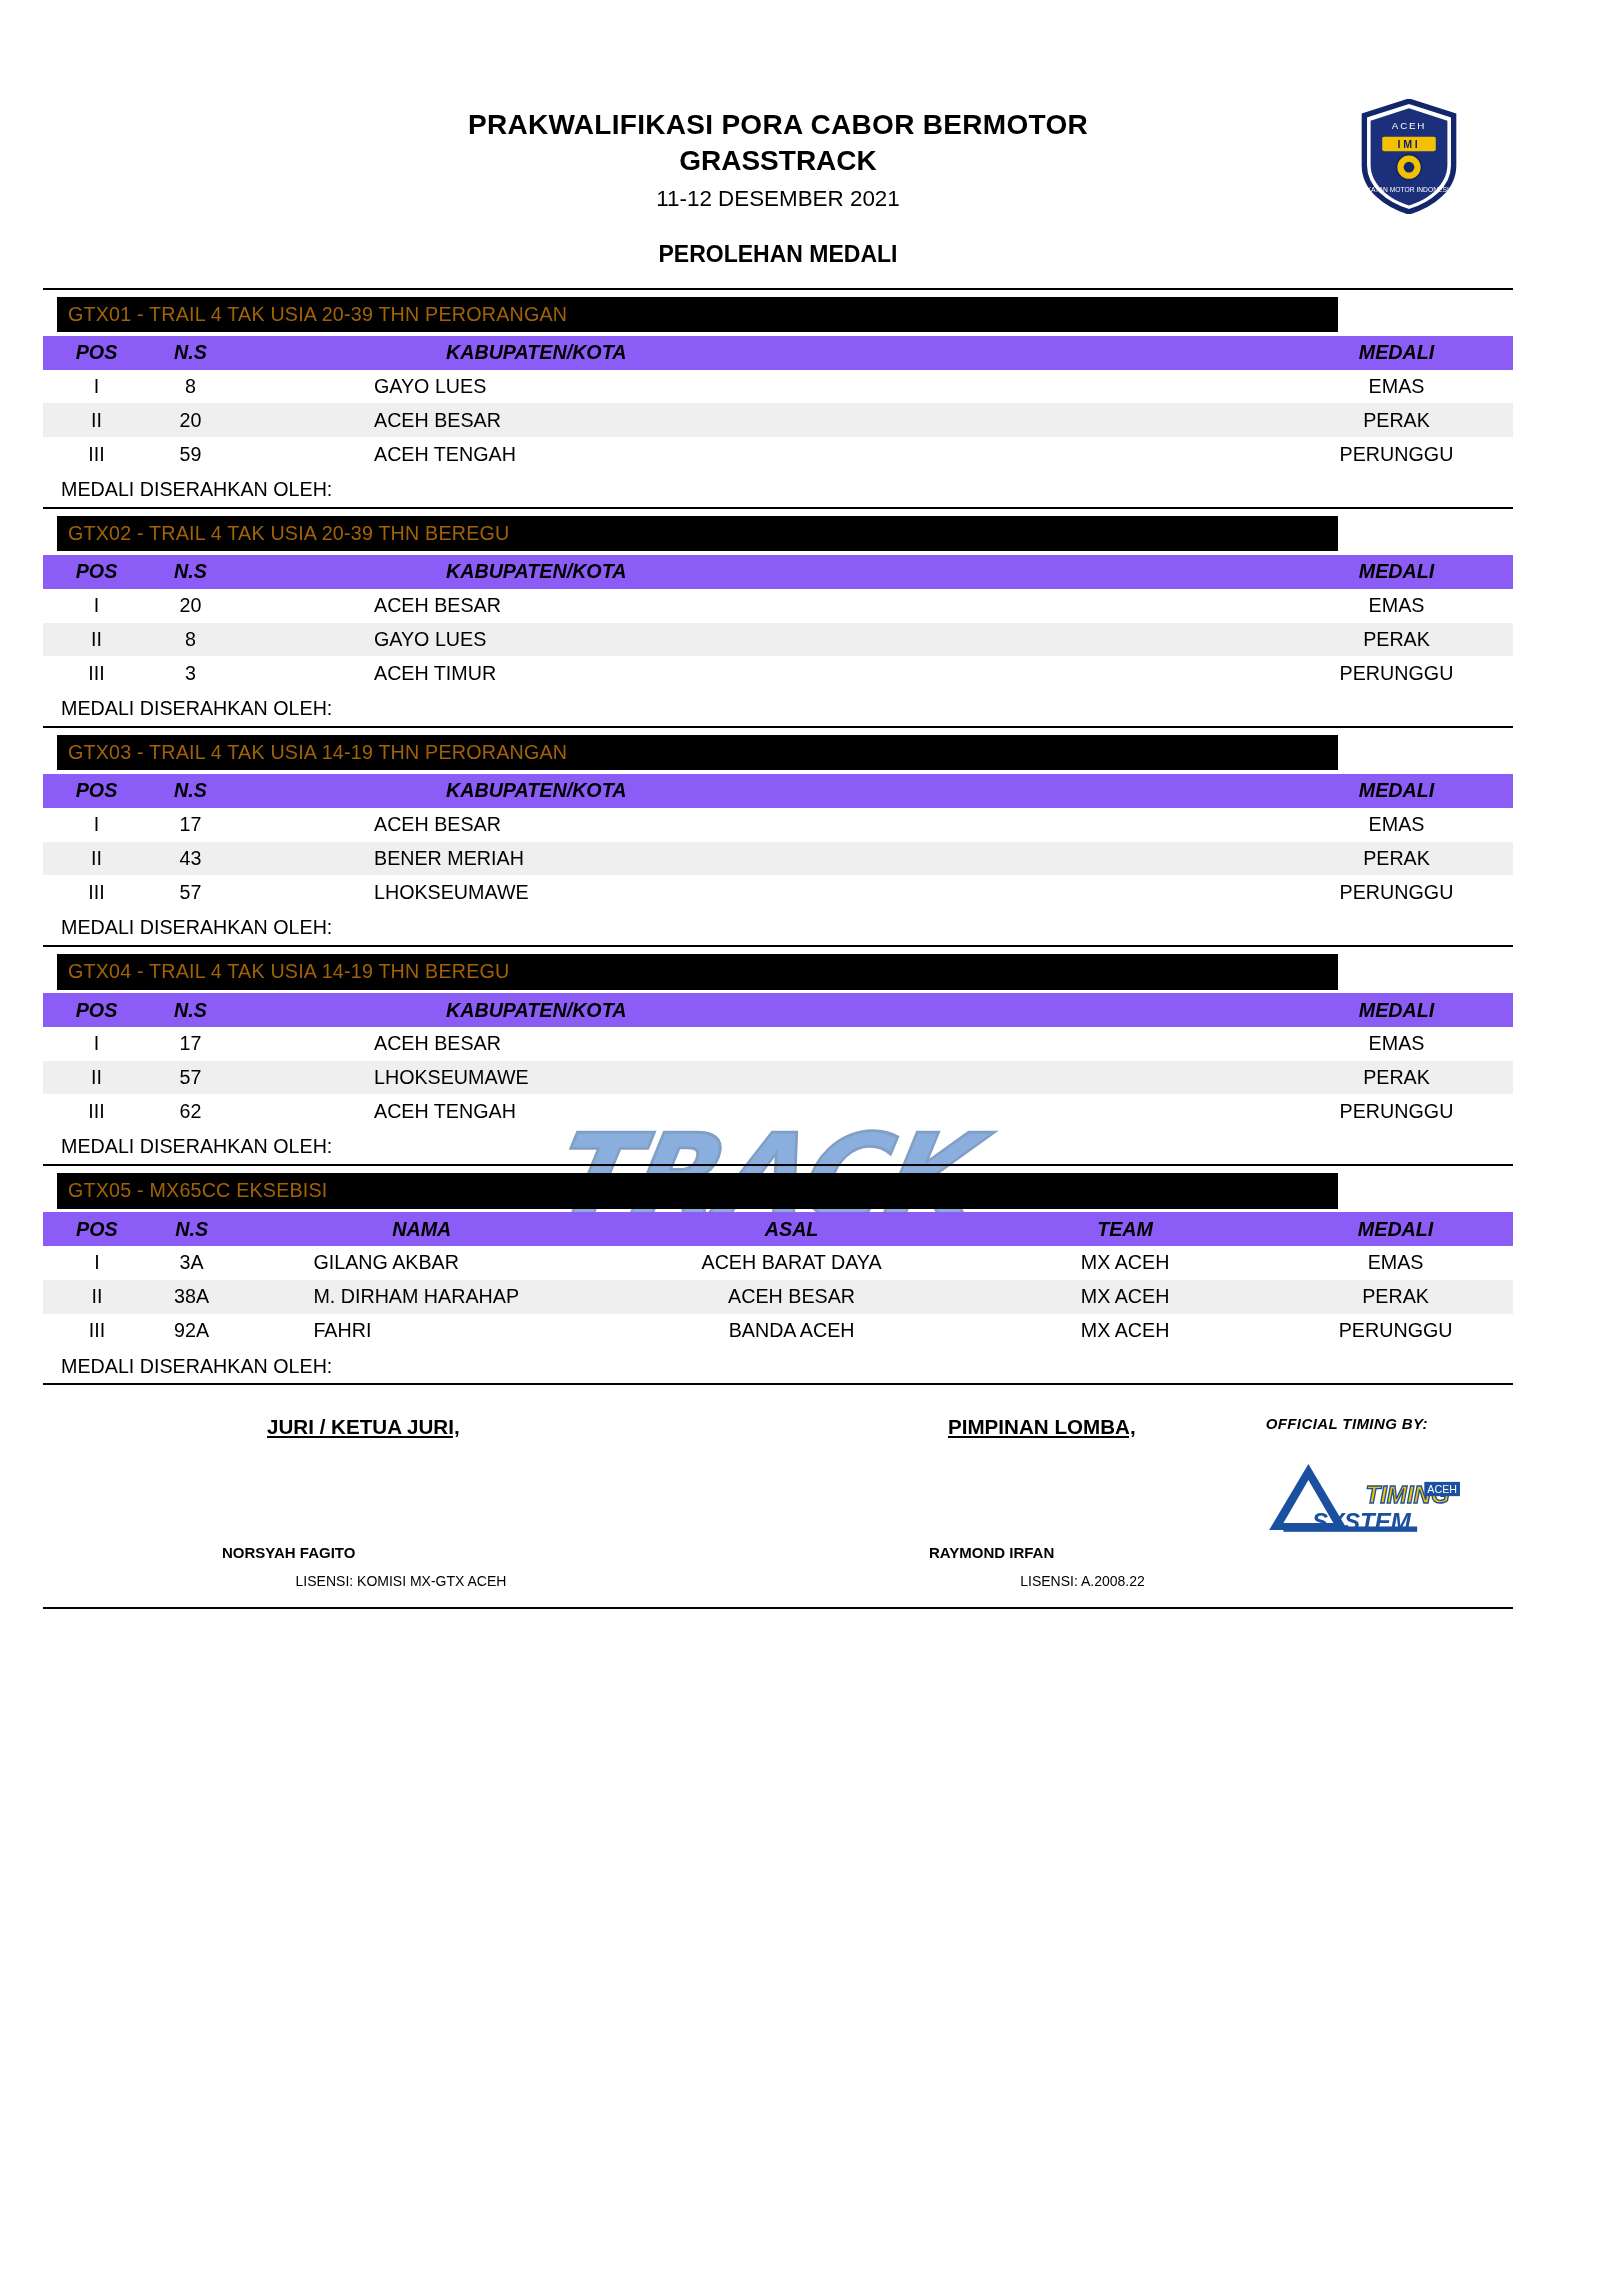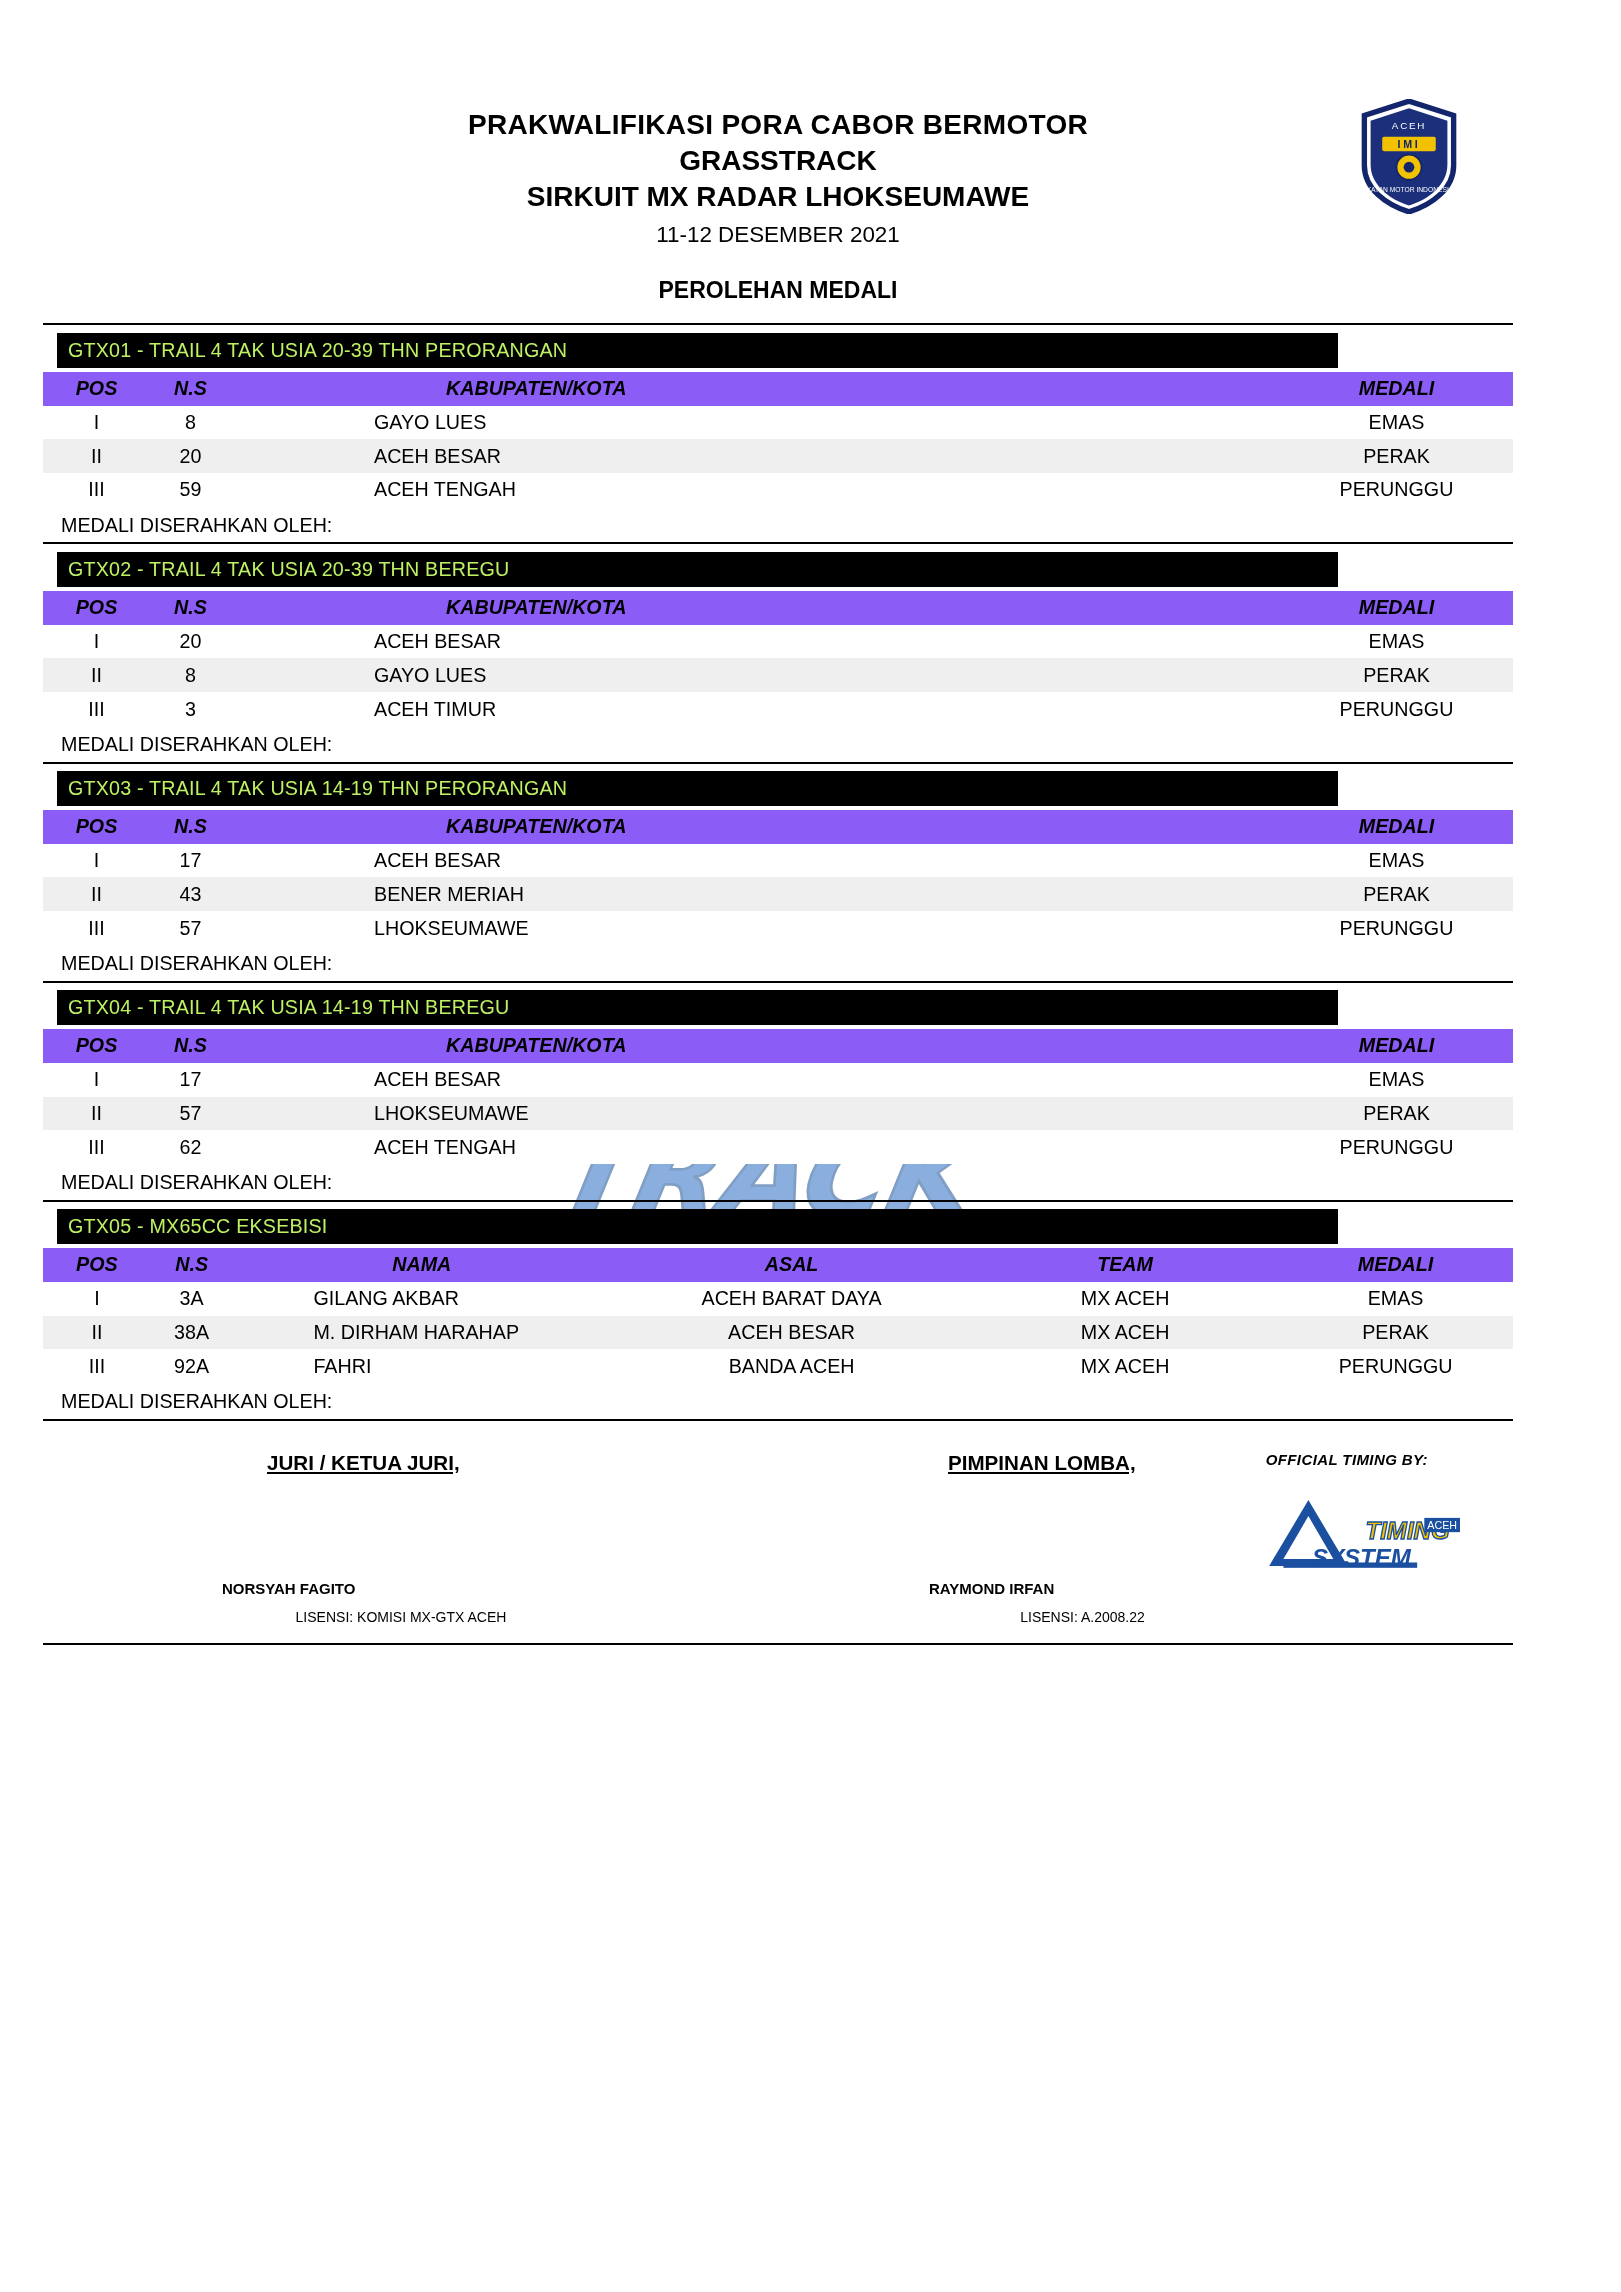--- a/index.html
+++ b/index.html
@@ -95,21 +95,21 @@
     border-top: 2.7px solid #000;
     width: 100%;
   }
   .block {
     margin-bottom: 0;
   }
   .block + .block { margin-top: 0; }
 
   .cat-bar {
     background: #000000;
-    color: #bef264;
+    color: #a16207;
     font-size: 19.7px;
     font-weight: normal;
     padding: 6.3px 0 6.3px 10.7px;
     margin: 7.2px 0 0 14.3px;
     width: 1281px;
     box-sizing: border-box;
     letter-spacing: 0.2px;
   }
 
   table.res {
@@ -199,21 +199,20 @@
   }
 </style>
 </head>
 <body>
 
 <div class="page">
 
   <div class="header">
     <div class="line1">PRAKWALIFIKASI PORA CABOR BERMOTOR</div>
     <div class="line2">GRASSTRACK</div>
-    <div class="line3">SIRKUIT MX RADAR LHOKSEUMAWE</div>
     <div class="date">11-12 DESEMBER 2021</div>
     <div class="subtitle">PEROLEHAN MEDALI</div>
 
     <svg class="imi-logo" viewBox="0 0 112 128">
       <path d="M56 2 L106 18 V74 C106 100 82 118 56 126 C30 118 6 100 6 74 V18 Z" fill="#ffffff" stroke="#13256b" stroke-width="6"></path>
       <path d="M56 10 L99 24 V73 C99 96 78 112 56 119 C34 112 13 96 13 73 V24 Z" fill="#1b2f7a"></path>
       <text x="56" y="33" font-size="11" fill="#ffffff" text-anchor="middle" font-family="Liberation Sans, sans-serif" letter-spacing="2">ACEH</text>
       <rect x="26" y="42" width="60" height="16" rx="2" fill="#f2c200"></rect>
       <text x="56" y="55" font-size="12" fill="#13256b" text-anchor="middle" font-family="Liberation Sans, sans-serif" font-weight="bold" letter-spacing="3">IMI</text>
       <circle cx="56" cy="76" r="14" fill="#f2c200" stroke="#13256b" stroke-width="2"></circle>

